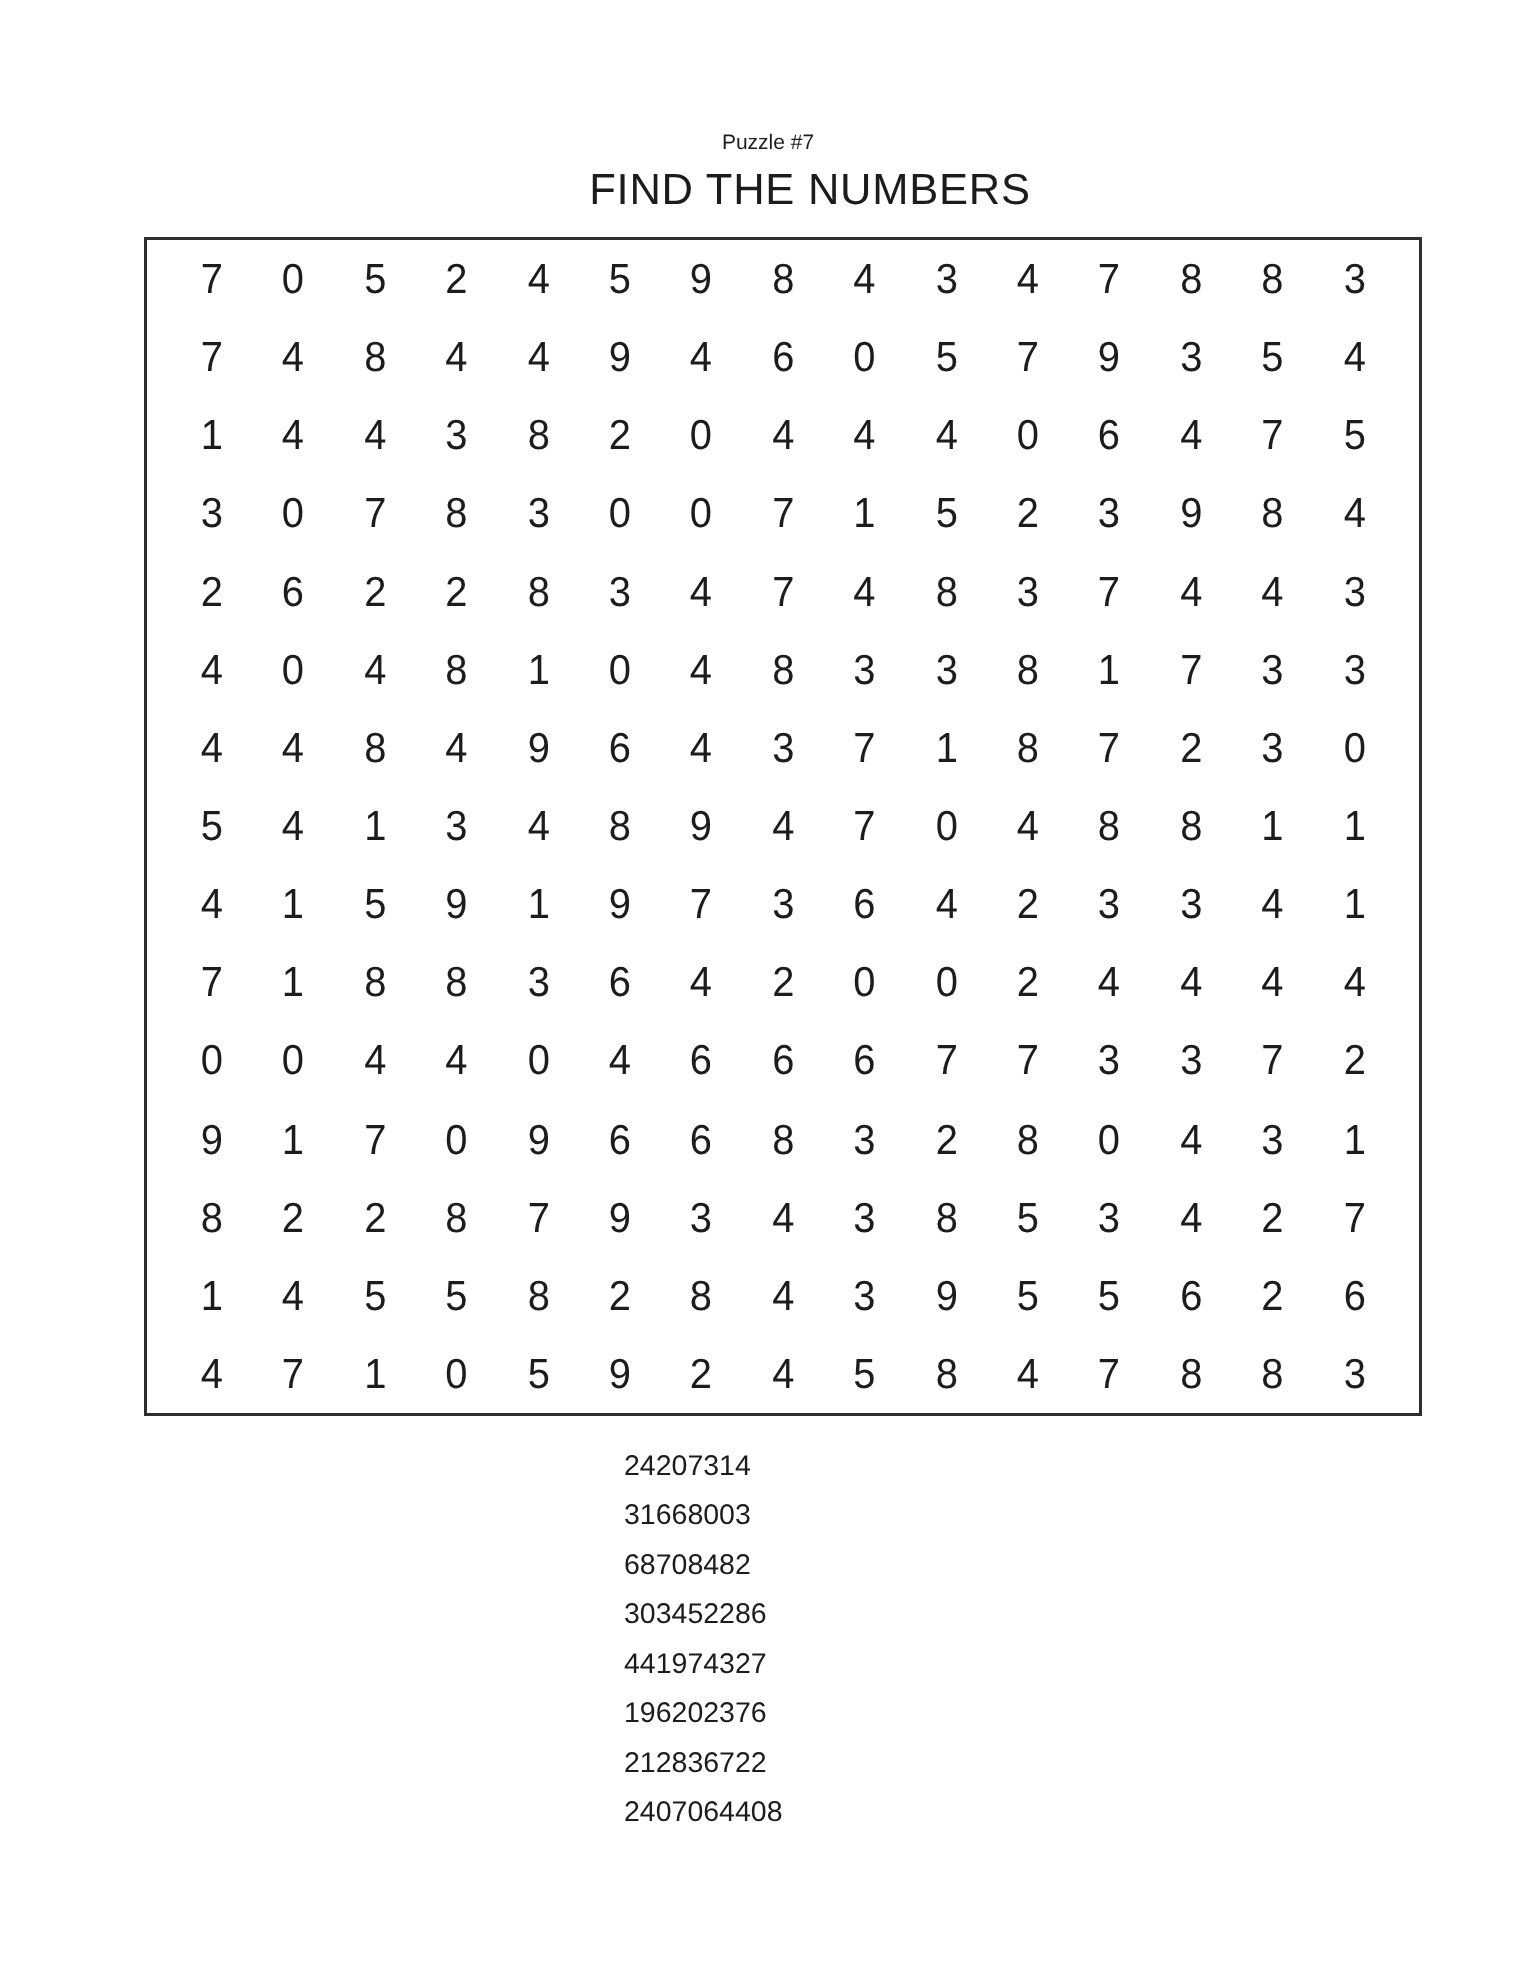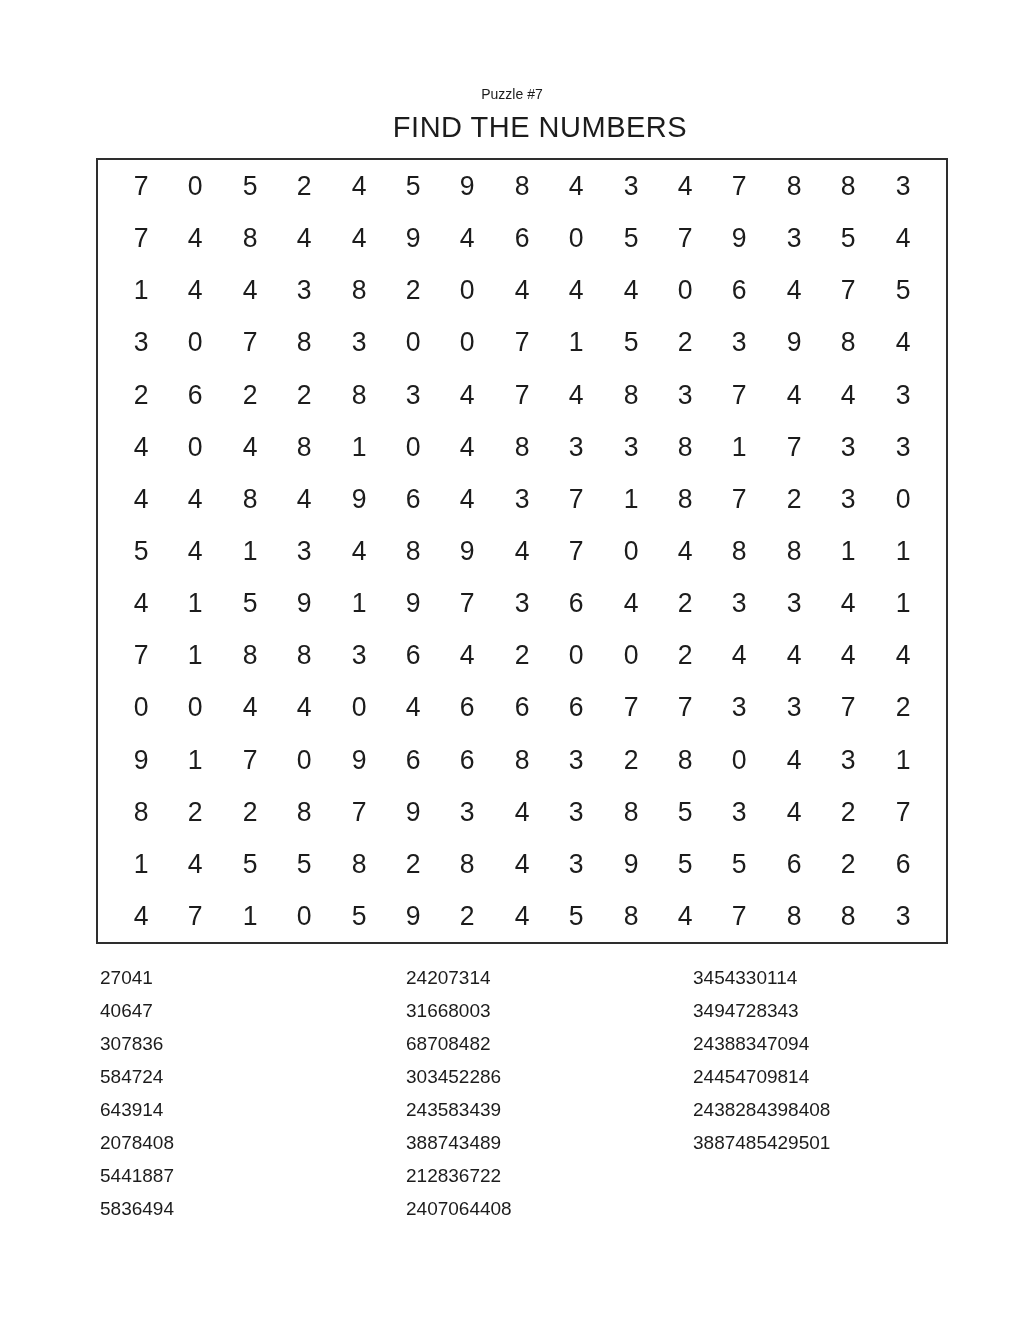--- a/index.html
+++ b/index.html
@@ -64,21 +64,21 @@
     left: 100px;
     top: 961px;
     width: 848px;
     height: 280px;
   }
   .list-col {
     position: absolute;
     top: 0;
   }
   .list-col.col-0 { left: 0; }
-  .list-col.col-1 { left: 306px; }
+  .list-col.col-1 { left: 316px; }
   .list-col.col-2 { left: 593px; }
   .list-item {
     font-size: 19px;
     line-height: 33px;
     height: 33px;
     white-space: nowrap;
   }
 </style>
 </head>
 <body>
@@ -307,42 +307,24 @@
       <div class="cell">4</div>
       <div class="cell">5</div>
       <div class="cell">8</div>
       <div class="cell">4</div>
       <div class="cell">7</div>
       <div class="cell">8</div>
       <div class="cell">8</div>
       <div class="cell">3</div>
     </div>
   <div class="list" id="list">
-      <div class="list-col col-0">
-        <div class="list-item">27041</div>
-        <div class="list-item">40647</div>
-        <div class="list-item">307836</div>
-        <div class="list-item">584724</div>
-        <div class="list-item">643914</div>
-        <div class="list-item">2078408</div>
-        <div class="list-item">5441887</div>
-        <div class="list-item">5836494</div>
-      </div>
       <div class="list-col col-1">
         <div class="list-item">24207314</div>
         <div class="list-item">31668003</div>
         <div class="list-item">68708482</div>
         <div class="list-item">303452286</div>
-        <div class="list-item">243583439</div>
-        <div class="list-item">388743489</div>
+        <div class="list-item">441974327</div>
+        <div class="list-item">196202376</div>
         <div class="list-item">212836722</div>
         <div class="list-item">2407064408</div>
-      </div>
-      <div class="list-col col-2">
-        <div class="list-item">3454330114</div>
-        <div class="list-item">3494728343</div>
-        <div class="list-item">24388347094</div>
-        <div class="list-item">24454709814</div>
-        <div class="list-item">2438284398408</div>
-        <div class="list-item">3887485429501</div>
       </div>
     </div>
 </div>
 
 </body></html>

